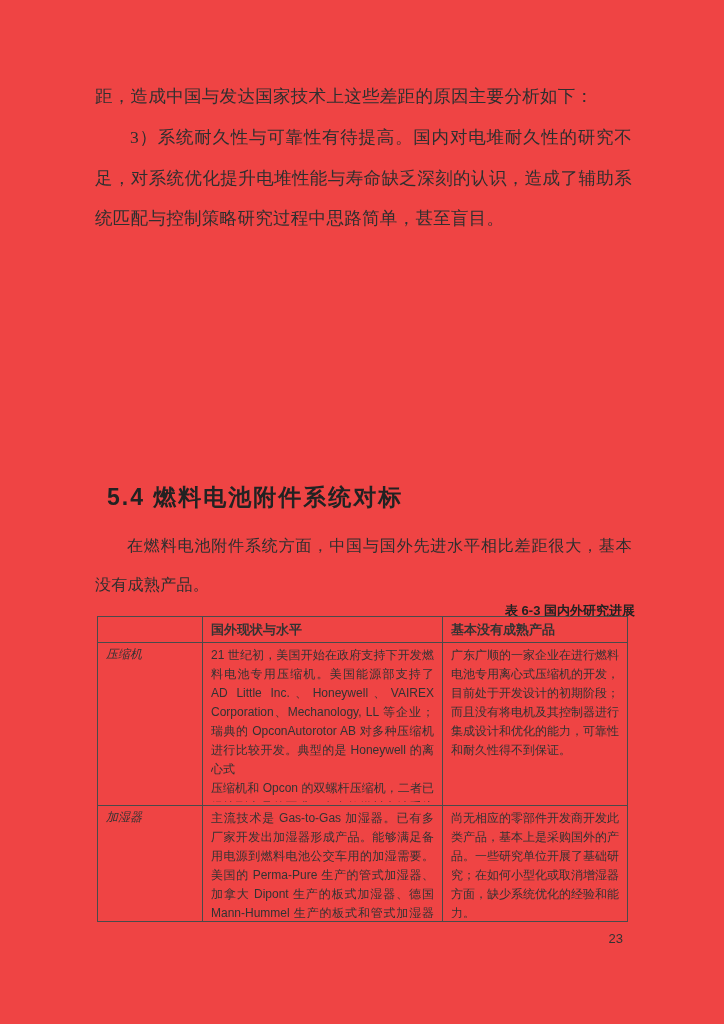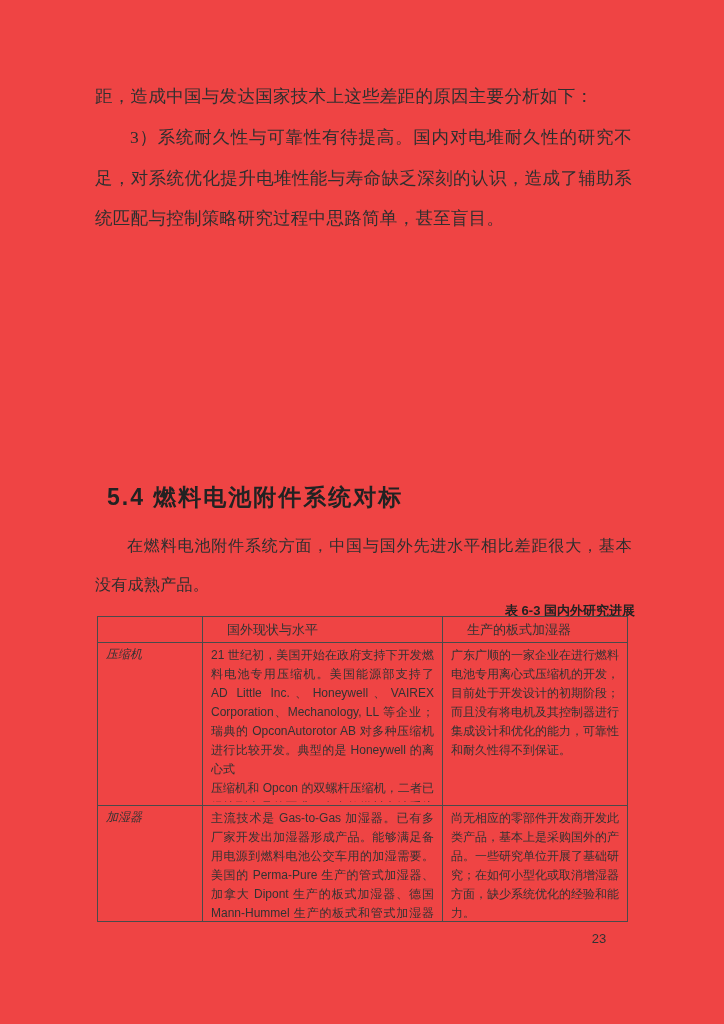--- a/index.html
+++ b/index.html
@@ -78,40 +78,41 @@
     vertical-align: top;
     padding: 3px 8px;
     font-size: 12px;
   }
   .research-table .col-term  { width: 105px; }
   .research-table .col-for   { width: 240px; }
   .research-table .col-chn   { width: 185px; }
   .research-table tr.hdr td {
     height: 19px;
     font-size: 13px;
-    padding: 3px 24px;
+    padding: 3px 8px;
     vertical-align: middle;
+    font-weight: bold;
   }
   .term-cell { font-size: 13px; font-style: italic; }
   .cellbox { overflow: hidden; }
   .cellbox.r1 { height: 156px; }
   .cellbox.r2 { height: 109px; }
   .cellbox p {
     margin: 0;
     font-size: 12px;
     line-height: 19px;
     text-align: justify;
     text-justify: inter-ideograph;
   }
   .page-number {
     position: absolute;
     left: 575px;
     top: 931px;
     width: 48px;
-    text-align: center;
+    text-align: right;
     font-family: "Liberation Sans", "DejaVu Sans", sans-serif;
     font-size: 13px;
     color: #333;
   }
 </style>
 </head>
 <body>
 
 <div class="page">
 
@@ -129,21 +130,21 @@
   <table class="research-table">
     <colgroup>
       <col class="col-term">
       <col class="col-for">
       <col class="col-chn">
     </colgroup>
     <tbody>
       <tr class="hdr">
         <td></td>
         <td>国外现状与水平</td>
-        <td>生产的板式加湿器</td>
+        <td>基本没有成熟产品</td>
       </tr>
       <tr>
         <td class="term-cell">压缩机</td>
         <td>
           <div class="cellbox r1">
             <p>21 世纪初，美国开始在政府支持下开发燃料电池专用压缩机。美国能源部支持了 AD Little Inc.、Honeywell、VAIREX Corporation、Mechanology, LL 等企业；瑞典的 OpconAutorotor AB 对多种压缩机进行比较开发。典型的是 Honeywell 的离心式</p>
             <p>压缩机和 Opcon 的双螺杆压缩机，二者已经达到产品的要求，在多款燃料电池系统中进行了长时间的运行。</p>
           </div>
         </td>
         <td>

